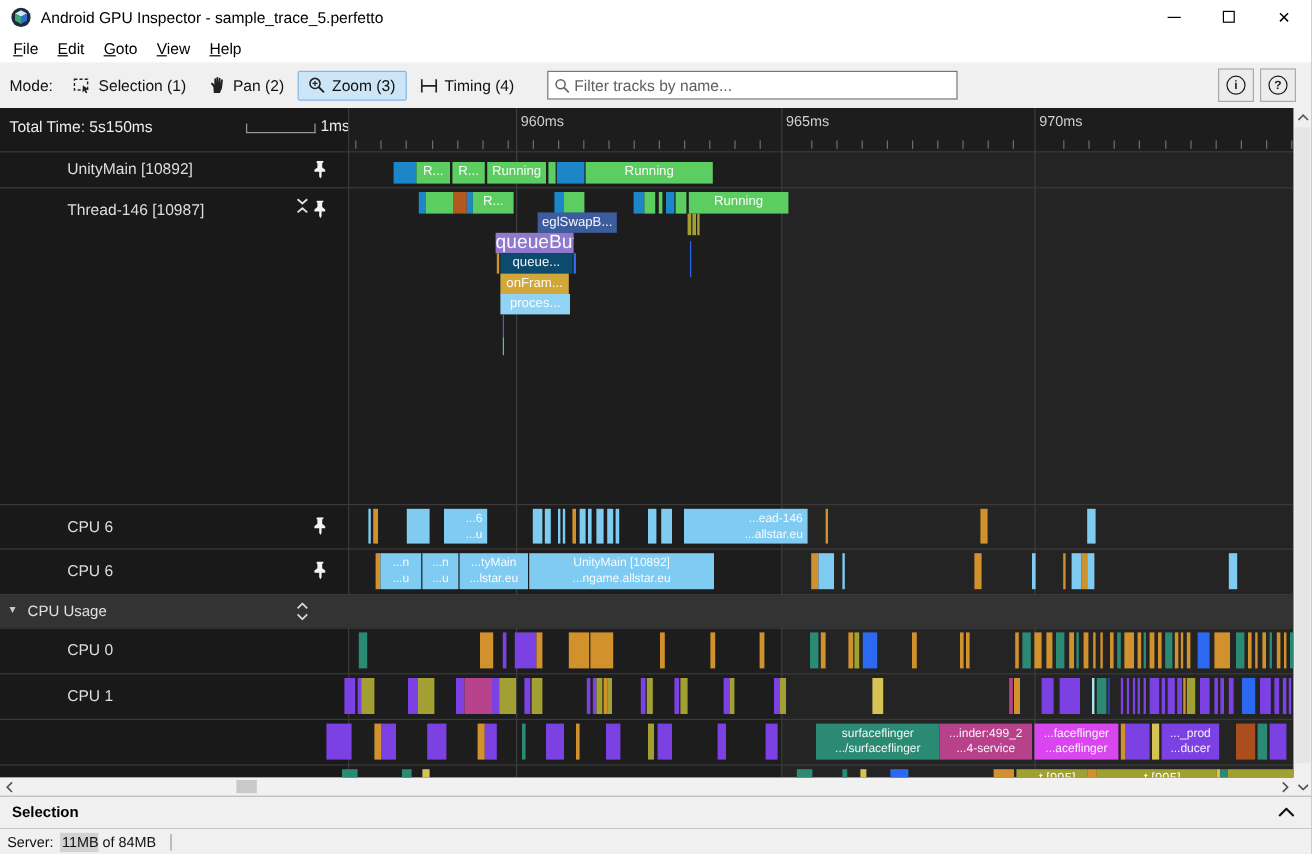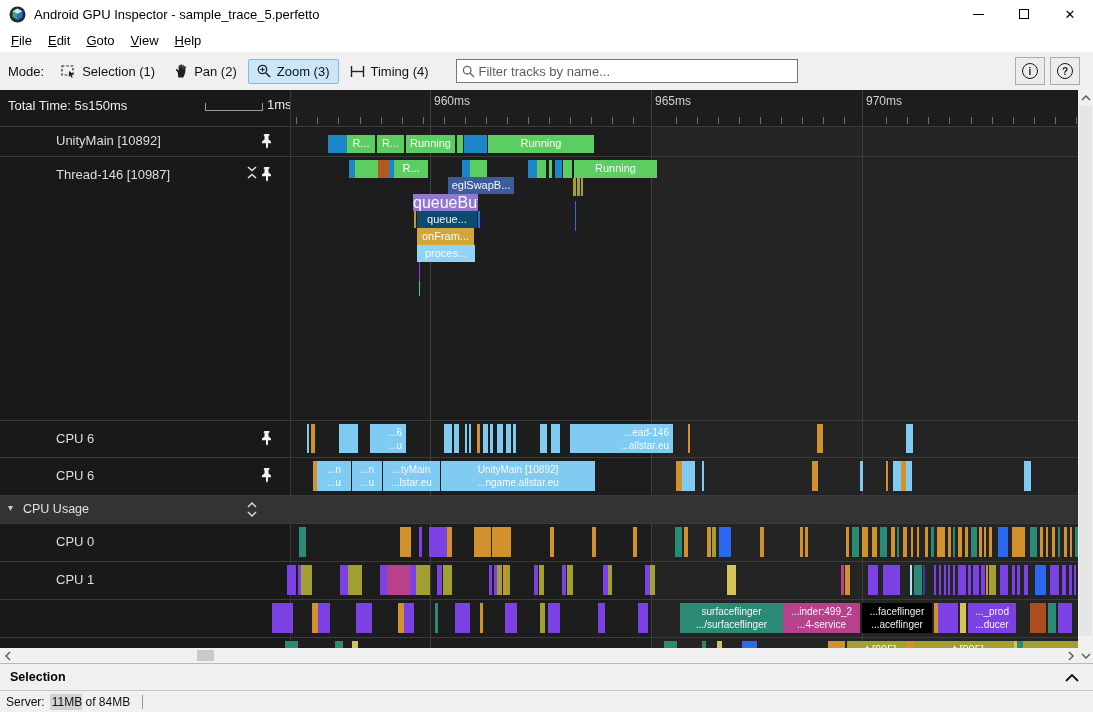--- a/index.html
+++ b/index.html
@@ -430,21 +430,21 @@
       <div style="position: absolute; left: 598px; top: 513px; width: 7px; height: 30px; background: rgb(124, 65, 226); overflow: hidden; white-space: nowrap; z-index: 2;"></div>
       <div style="position: absolute; left: 638px; top: 513px; width: 10px; height: 30px; background: rgb(124, 65, 226); overflow: hidden; white-space: nowrap; z-index: 2;"></div>
       <div style="position: absolute; left: 680px; top: 513px; width: 103px; height: 30px; background: rgb(43, 138, 115); overflow: hidden; white-space: nowrap; z-index: 2; font-size: 10px; line-height: 13px; color: rgba(255, 255, 255, 0.93); text-align: center; padding-top: 2px;">
         <div>surfaceflinger</div>
         <div>.../surfaceflinger</div>
       </div>
       <div style="position: absolute; left: 783px; top: 513px; width: 77px; height: 30px; background: rgb(183, 65, 139); overflow: hidden; white-space: nowrap; z-index: 2; font-size: 10px; line-height: 13px; color: rgba(255, 255, 255, 0.93); text-align: center; padding-top: 2px;">
         <div>...inder:499_2</div>
         <div>...4-service</div>
       </div>
-      <div style="position: absolute; left: 862px; top: 513px; width: 70px; height: 30px; background: #000000; overflow: hidden; white-space: nowrap; z-index: 2; font-size: 10px; line-height: 13px; color: rgba(255, 255, 255, 0.93); text-align: center; padding-top: 2px;">
+      <div style="position: absolute; left: 862px; top: 513px; width: 70px; height: 30px; background: #d946ef; overflow: hidden; white-space: nowrap; z-index: 2; font-size: 10px; line-height: 13px; color: rgba(255, 255, 255, 0.93); text-align: center; padding-top: 2px;">
         <div>...faceflinger</div>
         <div>...aceflinger</div>
       </div>
       <div style="position: absolute; left: 934px; top: 513px; width: 4px; height: 30px; background: rgb(209, 145, 44); overflow: hidden; white-space: nowrap; z-index: 2;"></div>
       <div style="position: absolute; left: 938px; top: 513px; width: 20px; height: 30px; background: rgb(124, 65, 226); overflow: hidden; white-space: nowrap; z-index: 2;"></div>
       <div style="position: absolute; left: 960px; top: 513px; width: 6px; height: 30px; background: rgb(214, 195, 85); overflow: hidden; white-space: nowrap; z-index: 2;"></div>
       <div style="position: absolute; left: 968px; top: 513px; width: 48px; height: 30px; background: rgb(124, 65, 226); overflow: hidden; white-space: nowrap; z-index: 2; font-size: 10px; line-height: 13px; color: rgba(255, 255, 255, 0.93); text-align: center; padding-top: 2px;">
         <div>..._prod</div>
         <div>...ducer</div>
       </div>

